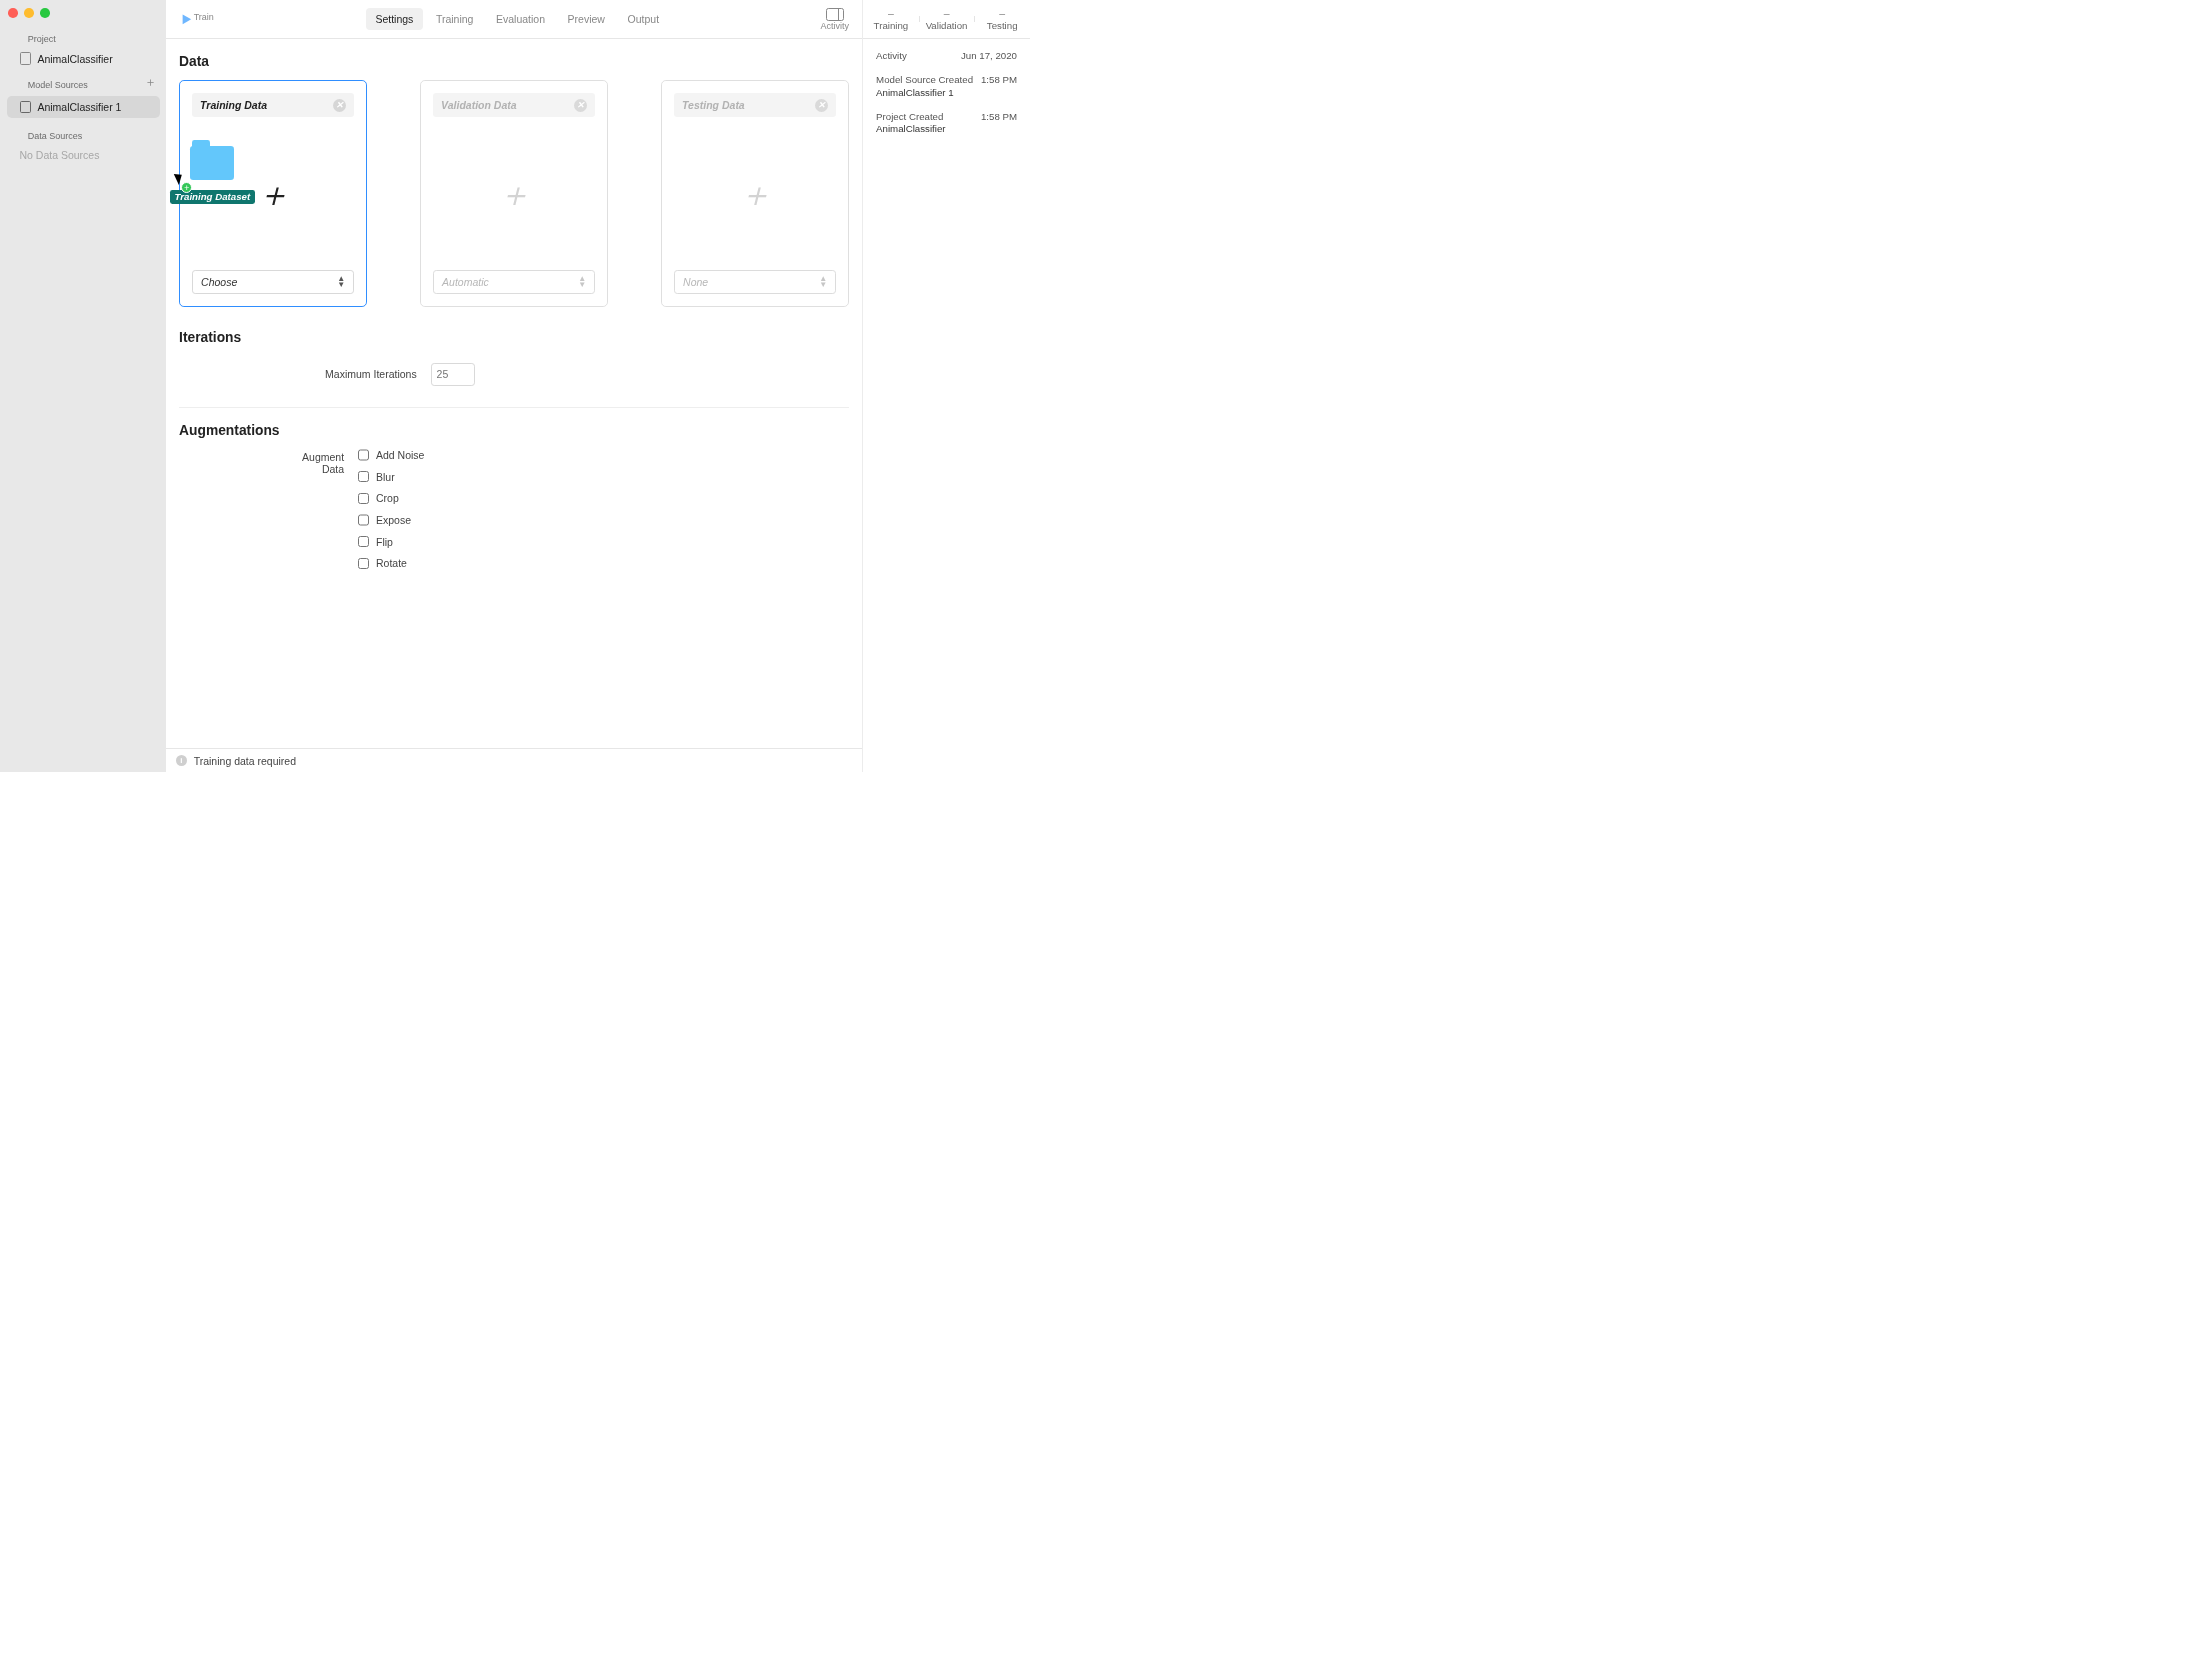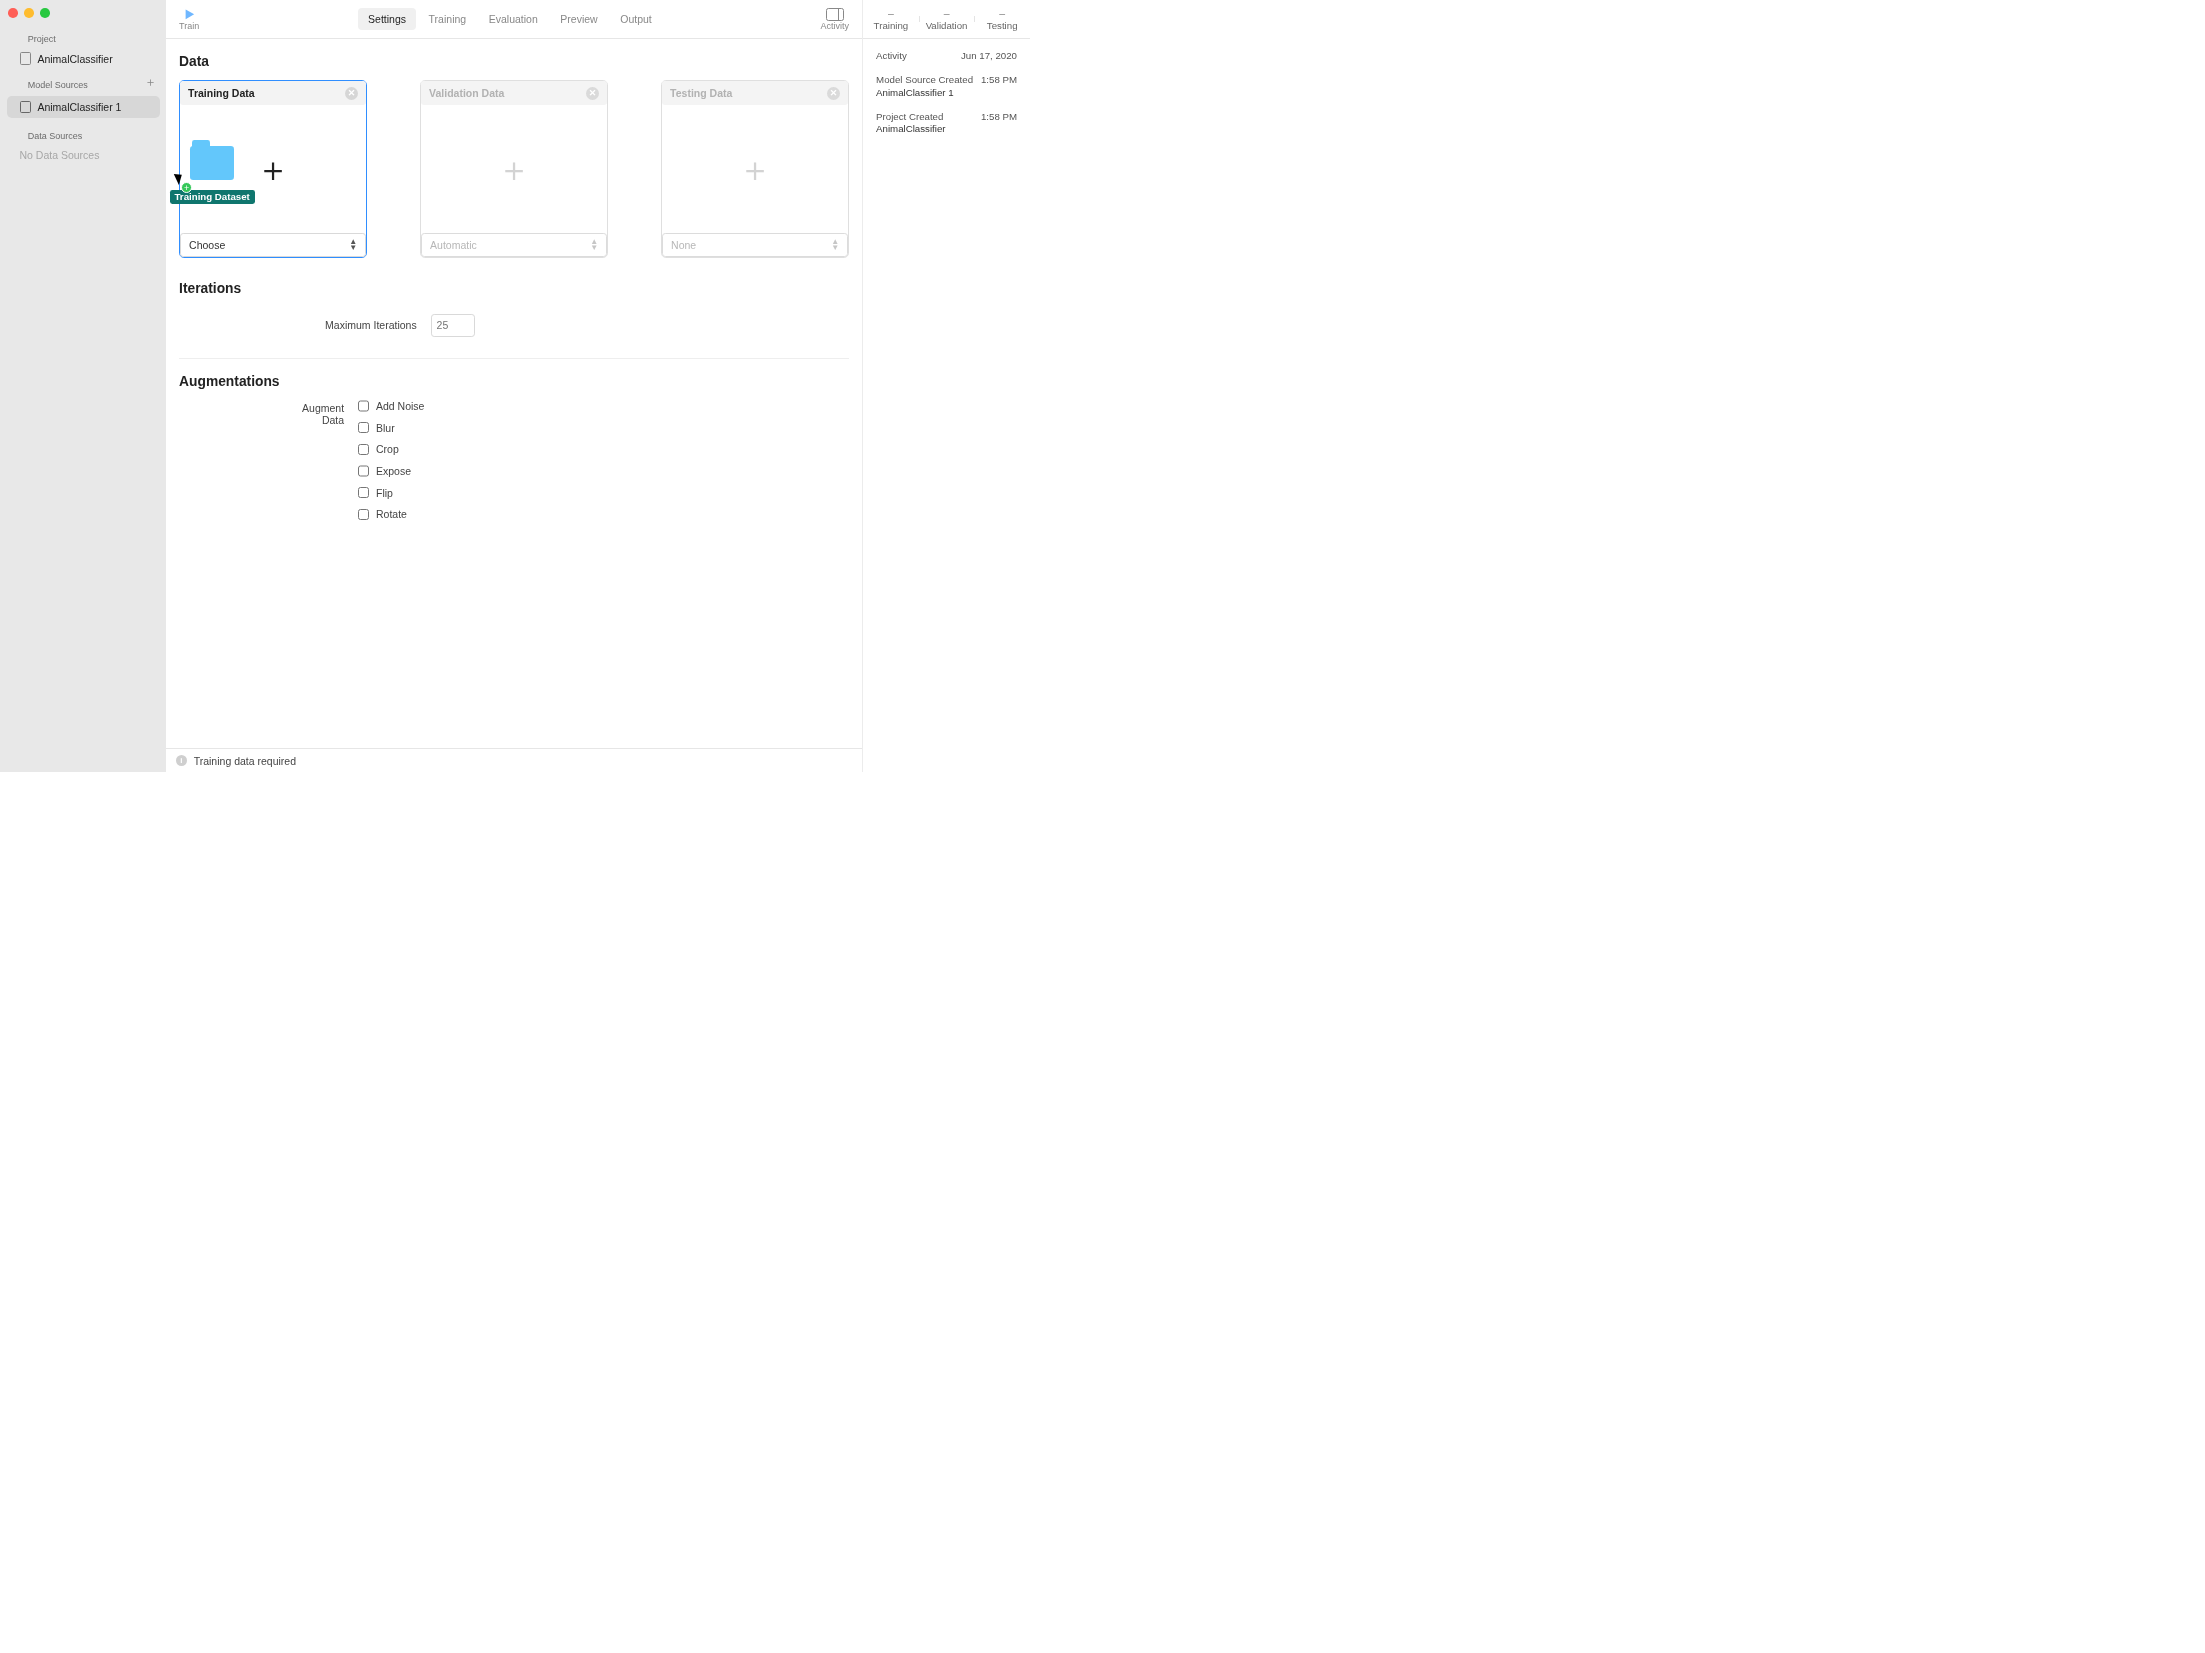--- a/index.html
+++ b/index.html
@@ -76,21 +76,21 @@
   border-right: 0.8px solid #ececec;
   position: relative;
 }
 .toolbar {
   height: 39px;
   border-bottom: 0.8px solid #e6e6e6;
   display: flex;
   align-items: center;
   padding: 0 13px;
 }
-.train-btn { display: flex; flex-direction: column; align-items: center; color: #888; font-size: 9px; cursor: pointer; }
+.train-btn { display: flex; align-items: flex-start; color: #888; font-size: 9px; cursor: pointer; }
 .train-btn svg { width: 14.6px; height: 14.6px; }
 .tabs {
   flex: 1;
   display: flex;
   justify-content: center;
   gap: 3.2px;
 }
 .tab {
   padding: 4.9px 9.7px;
   font-size: 10.5px;
@@ -102,27 +102,28 @@
 .activity-btn { display: flex; flex-direction: column; align-items: center; color: #888; font-size: 9px; cursor: pointer; }
 .activity-btn .icon { width: 18px; height: 13px; border: 1.2px solid #888; border-radius: 2.4px; position: relative; }
 .activity-btn .icon::after { content:""; position:absolute; right:4px; top:0; bottom:0; width:1.2px; background:#888; }
 
 .content { flex: 1; padding: 14.6px 13px; overflow: auto; }
 .section-title { font-size: 13.8px; font-weight: 700; color: #222; margin-bottom: 11.4px; }
 
 .data-cards { display: flex; gap: 21px; margin-bottom: 23px; padding-left: 0px;}
 .card {
   width: 188px;
-  height: 178px;
+  height: 227px;
   border: 0.8px solid #dcdcdc;
   border-radius: 4.9px;
-  padding: 0;
+  padding: 12px;
   display: flex;
   flex-direction: column;
   position: relative;
+  font-style: italic;
 }
 .card.active { border: 1.6px solid #2f8eff; }
 .card:not(.active) { opacity: 0.9; margin-left: 32px; }
 .card-header {
   background: #f3f3f3;
   border-radius: 3.2px;
   padding: 5.7px 8px;
   display: flex;
   align-items: center;
   justify-content: space-between;

